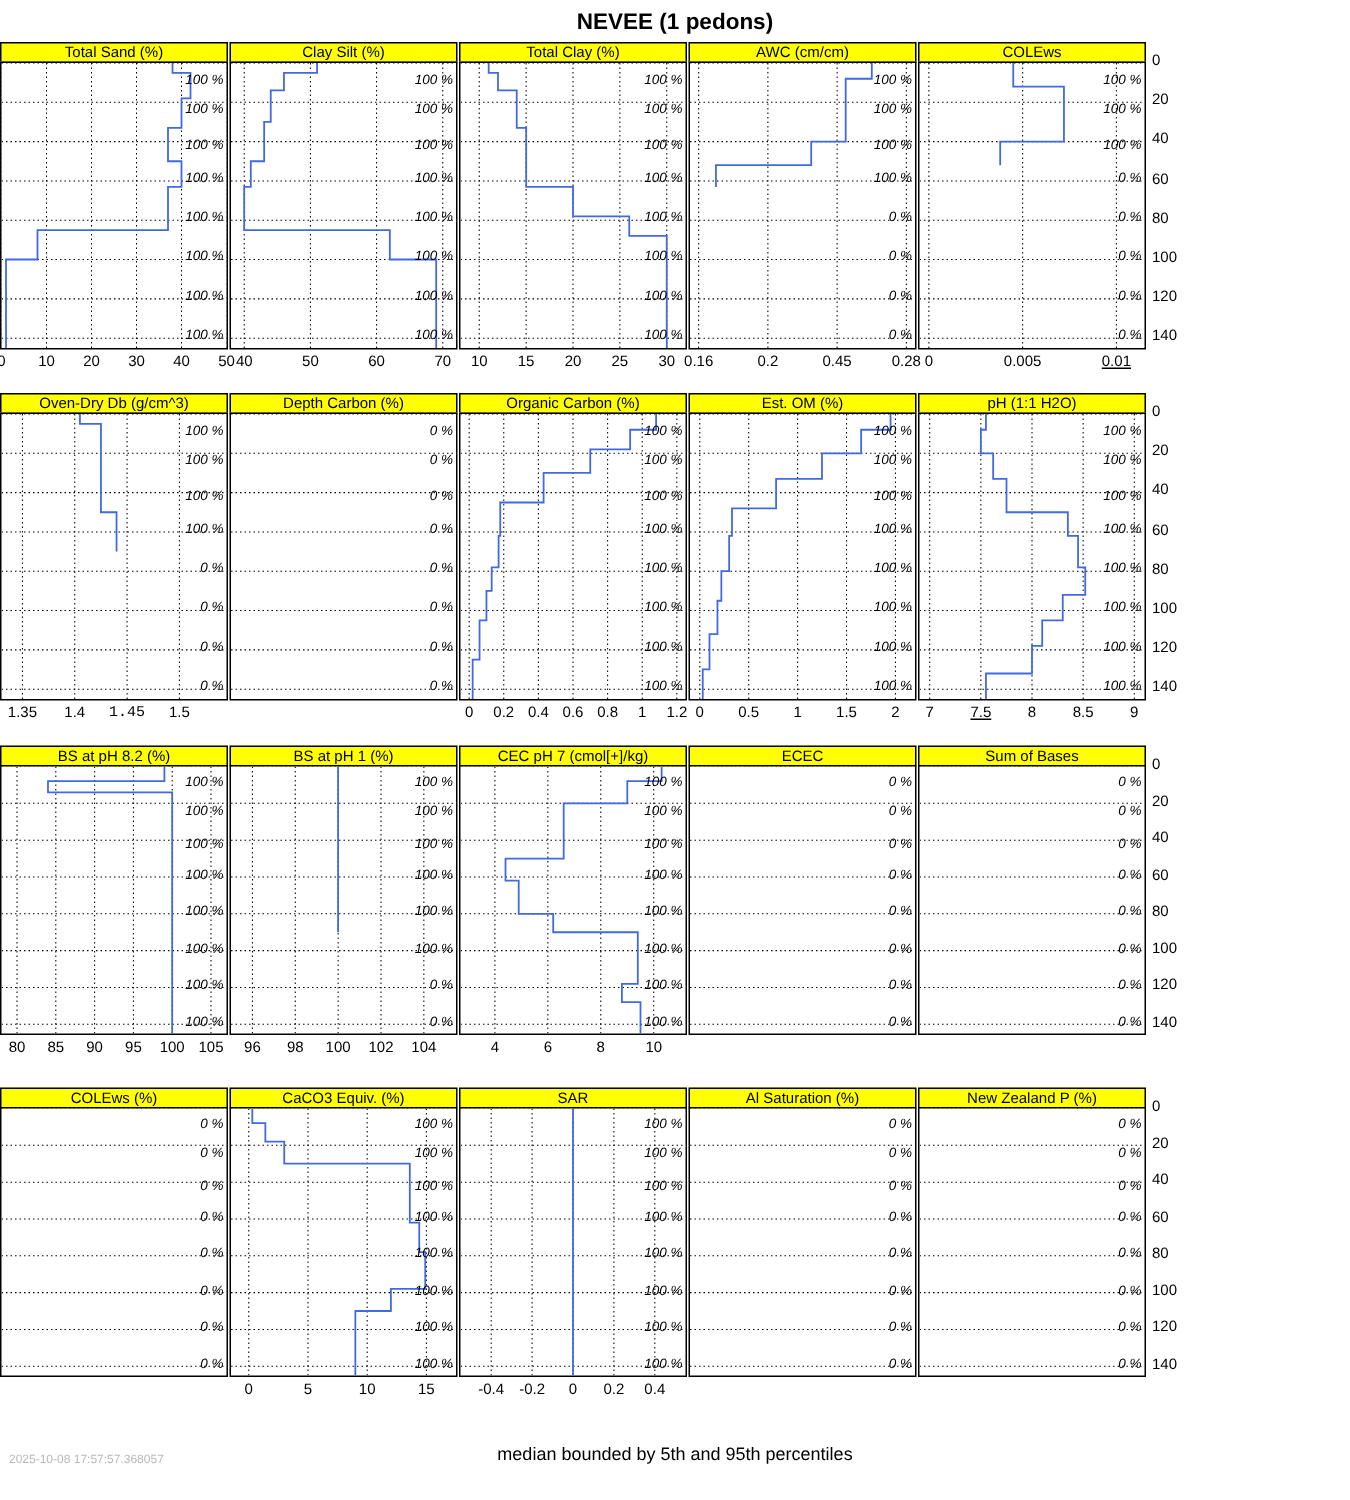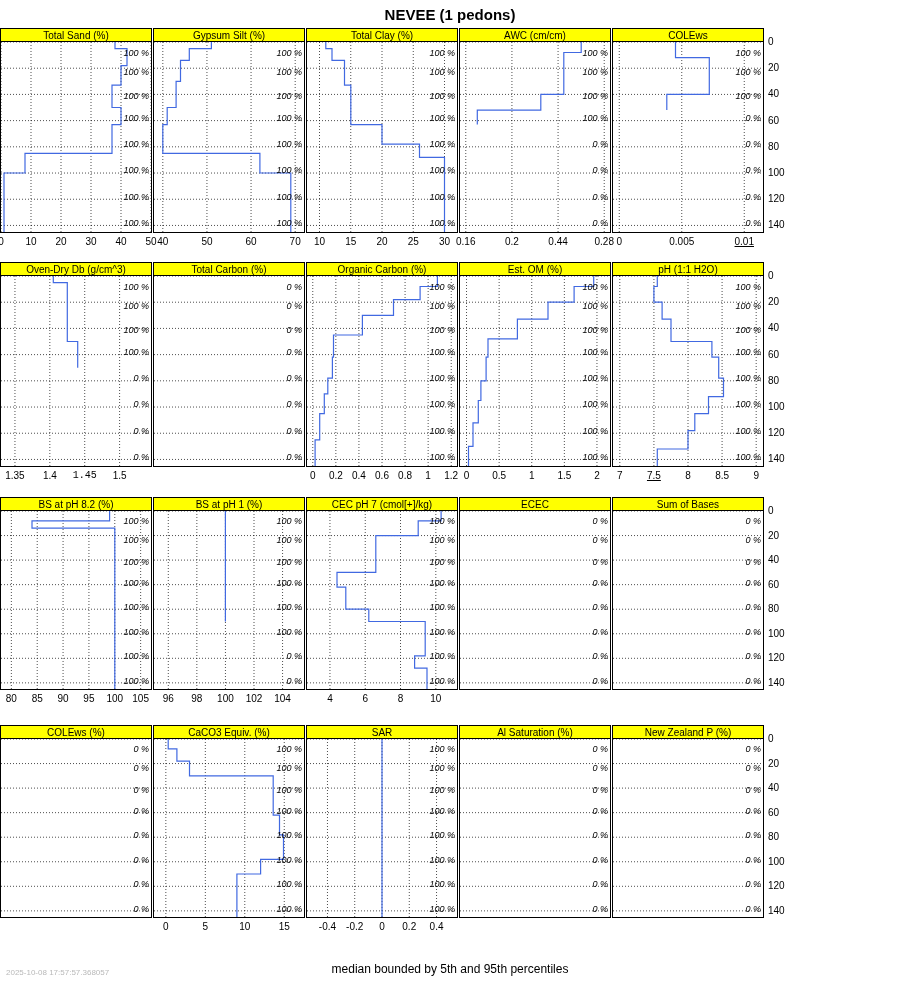--- a/index.html
+++ b/index.html
@@ -93,21 +93,21 @@
       </div>
       <div class="xaxis" style="left: 0px; width: 152px; top: 208px;">
         <span style="left: 1px;">0</span>
         <span style="left: 31px;">10</span>
         <span style="left: 61px;">20</span>
         <span style="left: 91px;">30</span>
         <span style="left: 121px;">40</span>
         <span style="left: 151px;">50</span>
       </div>
       <div class="panel" style="left: 153px; width: 152px;">
-        <div class="phead">Gypsum Silt (%)</div>
+        <div class="phead">Clay Silt (%)</div>
         <div class="pbody" style="height: 192px;">
           <svg width="150" height="190" viewBox="0 0 150 190">
             <line x1="0" x2="150" y1="0" y2="0" stroke="#000" stroke-width="0.7" stroke-dasharray="1,2"></line>
             <line x1="0" x2="150" y1="26.20689655172414" y2="26.20689655172414" stroke="#000" stroke-width="0.7" stroke-dasharray="1,2"></line>
             <line x1="0" x2="150" y1="52.41379310344828" y2="52.41379310344828" stroke="#000" stroke-width="0.7" stroke-dasharray="1,2"></line>
             <line x1="0" x2="150" y1="78.62068965517241" y2="78.62068965517241" stroke="#000" stroke-width="0.7" stroke-dasharray="1,2"></line>
             <line x1="0" x2="150" y1="104.82758620689656" y2="104.82758620689656" stroke="#000" stroke-width="0.7" stroke-dasharray="1,2"></line>
             <line x1="0" x2="150" y1="131.0344827586207" y2="131.0344827586207" stroke="#000" stroke-width="0.7" stroke-dasharray="1,2"></line>
             <line x1="0" x2="150" y1="157.24137931034483" y2="157.24137931034483" stroke="#000" stroke-width="0.7" stroke-dasharray="1,2"></line>
             <line x1="0" x2="150" y1="183.44827586206898" y2="183.44827586206898" stroke="#000" stroke-width="0.7" stroke-dasharray="1,2"></line>
@@ -199,21 +199,21 @@
           <div style="top: 72.069px;">100 %</div>
           <div style="top: 98.2759px;">0 %</div>
           <div style="top: 124.483px;">0 %</div>
           <div style="top: 150.69px;">0 %</div>
           <div style="top: 176.897px;">0 %</div>
         </div>
       </div>
       <div class="xaxis" style="left: 459px; width: 152px; top: 208px;">
         <span style="left: 6.76923px;">0.16</span>
         <span style="left: 52.9231px;">0.2</span>
-        <span style="left: 99.0769px;">0.44</span>
+        <span style="left: 99.0769px;">0.45</span>
         <span style="left: 145.231px;">0.28</span>
       </div>
       <div class="panel" style="left: 612px; width: 152px;">
         <div class="phead">COLEws</div>
         <div class="pbody" style="height: 192px;">
           <svg width="150" height="190" viewBox="0 0 150 190">
             <line x1="0" x2="150" y1="0" y2="0" stroke="#000" stroke-width="0.7" stroke-dasharray="1,2"></line>
             <line x1="0" x2="150" y1="26.20689655172414" y2="26.20689655172414" stroke="#000" stroke-width="0.7" stroke-dasharray="1,2"></line>
             <line x1="0" x2="150" y1="52.41379310344828" y2="52.41379310344828" stroke="#000" stroke-width="0.7" stroke-dasharray="1,2"></line>
             <line x1="0" x2="150" y1="78.62068965517241" y2="78.62068965517241" stroke="#000" stroke-width="0.7" stroke-dasharray="1,2"></line>
@@ -285,21 +285,21 @@
           <div style="top: 176.897px;">0 %</div>
         </div>
       </div>
       <div class="xaxis" style="left: 0px; width: 152px; top: 208px;">
         <span style="left: 14.9535px;">1.35</span>
         <span style="left: 49.8372px;">1.4</span>
         <span style="left: 84.7209px; font-family: Liberation Mono, monospace;">1.45</span>
         <span style="left: 119.605px;">1.5</span>
       </div>
       <div class="panel" style="left: 153px; width: 152px;">
-        <div class="phead">Total Carbon (%)</div>
+        <div class="phead">Depth Carbon (%)</div>
         <div class="pbody" style="height: 192px;">
           <svg width="150" height="190" viewBox="0 0 150 190">
             <line x1="0" x2="150" y1="0" y2="0" stroke="#000" stroke-width="0.7" stroke-dasharray="1,2"></line>
             <line x1="0" x2="150" y1="26.20689655172414" y2="26.20689655172414" stroke="#000" stroke-width="0.7" stroke-dasharray="1,2"></line>
             <line x1="0" x2="150" y1="52.41379310344828" y2="52.41379310344828" stroke="#000" stroke-width="0.7" stroke-dasharray="1,2"></line>
             <line x1="0" x2="150" y1="78.62068965517241" y2="78.62068965517241" stroke="#000" stroke-width="0.7" stroke-dasharray="1,2"></line>
             <line x1="0" x2="150" y1="104.82758620689656" y2="104.82758620689656" stroke="#000" stroke-width="0.7" stroke-dasharray="1,2"></line>
             <line x1="0" x2="150" y1="131.0344827586207" y2="131.0344827586207" stroke="#000" stroke-width="0.7" stroke-dasharray="1,2"></line>
             <line x1="0" x2="150" y1="157.24137931034483" y2="157.24137931034483" stroke="#000" stroke-width="0.7" stroke-dasharray="1,2"></line>
             <line x1="0" x2="150" y1="183.44827586206898" y2="183.44827586206898" stroke="#000" stroke-width="0.7" stroke-dasharray="1,2"></line>

